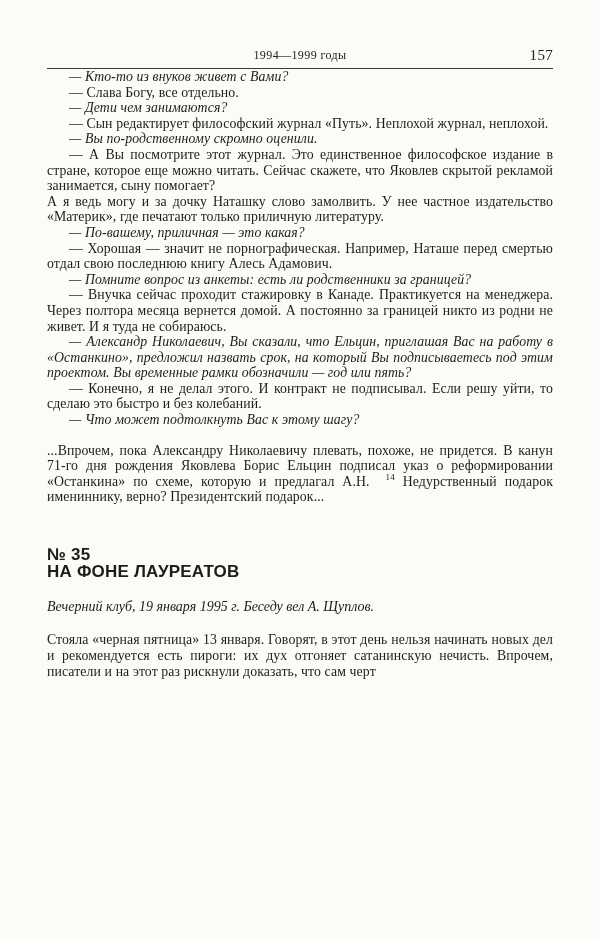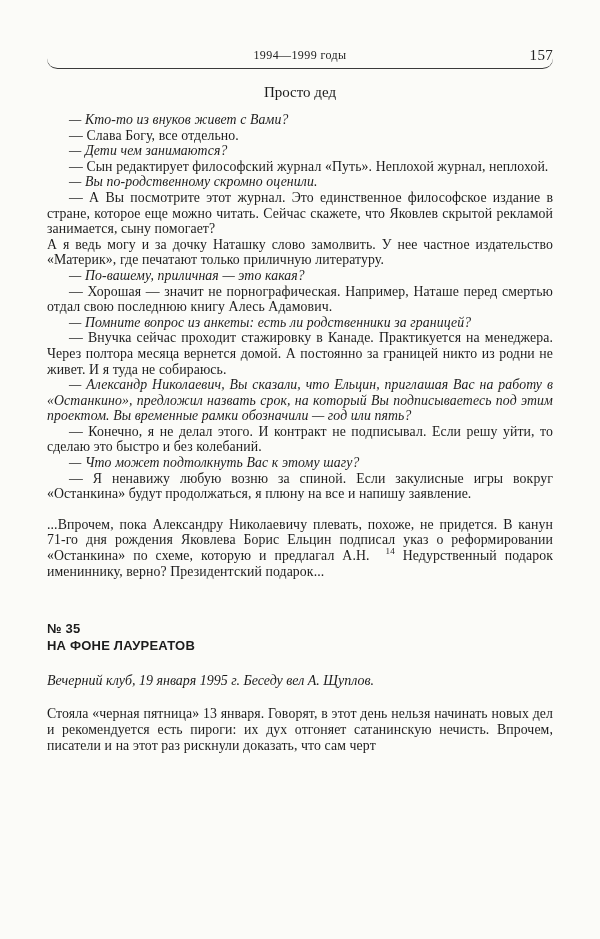--- a/index.html
+++ b/index.html
@@ -1,15 +1,15 @@
 <!DOCTYPE html>
 <html lang="ru"><head>
 <meta charset="utf-8">
 <style>
-  * { margin: 0; padding: 0; box-sizing: border-box; border-radius: 22px; }
+  * { margin: 0; padding: 0; box-sizing: border-box; }
   html, body { width: 600px; }
   body {
     width: 600px;
     height: 939px;
     background: #fbfbf8;
     color: #1c1c1c;
     font-family: "Liberation Serif", serif;
     overflow: hidden;
   }
   .page {
@@ -51,21 +51,21 @@
   sup {
     font-size: 9px;
     line-height: 0;
     vertical-align: super;
     margin-left: 16px;
   }
   .article-heading {
     margin-top: 42px;
     font-family: "Liberation Sans", sans-serif;
     font-weight: bold;
-    font-size: 13px;
+    font-size: 17px;
     line-height: 16.5px;
     letter-spacing: 0.2px;
   }
   .article-byline {
     margin-top: 19px;
     font-style: italic;
     font-size: 14px;
     line-height: 15.6px;
   }
   .article-paragraph {
@@ -79,38 +79,36 @@
 </head>
 <body>
 
 <div class="page">
 
   <div class="page-header">
     <span>1994—1999 годы</span>
     <span class="page-number">157</span>
   </div>
 
-  <h1 class="section-title">Просто дед</h1>
 
   <div class="paragraphs">
       <p class="italic indent ">— Кто-то из внуков живет с Вами?</p>
       <p class="indent ">— Слава Богу, все отдельно.</p>
       <p class="italic indent ">— Дети чем занимаются?</p>
       <p class="indent ">— Сын редактирует философский журнал «Путь». Неплохой журнал, неплохой.</p>
       <p class="italic indent ">— Вы по-родственному скромно оценили.</p>
       <p class="indent ">— А Вы посмотрите этот журнал. Это единственное философское издание в стране, которое еще можно читать. Сейчас скажете, что Яковлев скрытой рекламой занимается, сыну помогает?</p>
       <p class="">А я ведь могу и за дочку Наташку слово замолвить. У нее частное издательство «Материк», где печатают только приличную литературу.</p>
       <p class="italic indent ">— По-вашему, приличная — это какая?</p>
       <p class="indent ">— Хорошая — значит не порнографическая. Например, Наташе перед смертью отдал свою последнюю книгу Алесь Адамович.</p>
       <p class="italic indent ">— Помните вопрос из анкеты: есть ли родственники за границей?</p>
       <p class="indent ">— Внучка сейчас проходит стажировку в Канаде. Практикуется на менеджера. Через полтора месяца вернется домой. А постоянно за границей никто из родни не живет. И я туда не собираюсь.</p>
       <p class="italic indent ">— Александр Николаевич, Вы сказали, что Ельцин, приглашая Вас на работу в «Останкино», предложил назвать срок, на который Вы подписываетесь под этим проектом. Вы временные рамки обозначили — год или пять?</p>
       <p class="indent ">— Конечно, я не делал этого. И контракт не подписывал. Если решу уйти, то сделаю это быстро и без колебаний.</p>
       <p class="italic indent ">— Что может подтолкнуть Вас к этому шагу?</p>
-      <p class="indent ">— Я ненавижу любую возню за спиной. Если закулисные игры вокруг «Останкина» будут продолжаться, я плюну на все и напишу заявление.</p>
       <p class="gap"><span>...Впрочем, пока Александру Николаевичу плевать, похоже, не придется. В канун 71-го дня рождения Яковлева Борис Ельцин подписал указ о реформировании «Останкина» по схеме, которую и предлагал А.Н.</span><sup>14</sup><span> Недурственный подарок имениннику, верно? Президентский подарок...</span></p>
     </div>
 
   <div class="article-heading">
     <div>№ 35</div>
     <div>НА ФОНЕ ЛАУРЕАТОВ</div>
   </div>
 
   <div class="article-byline">Вечерний клуб, 19 января 1995 г. Беседу вел А. Щуплов.</div>
 

